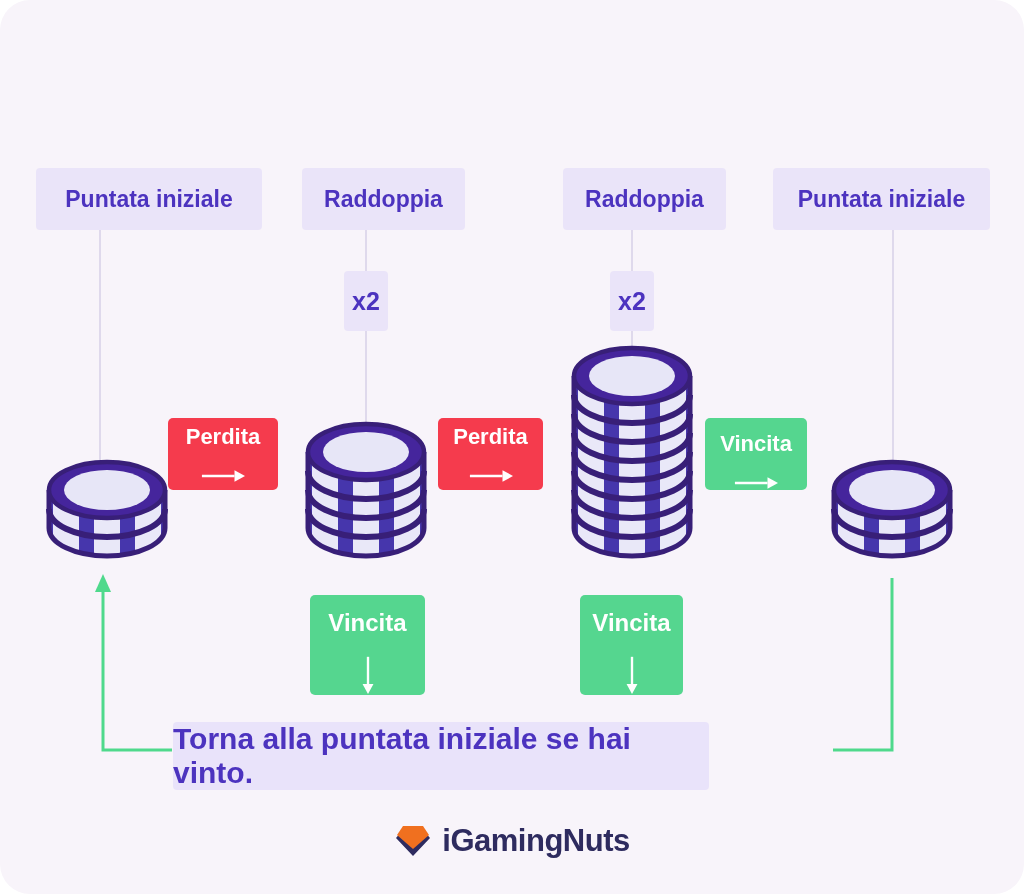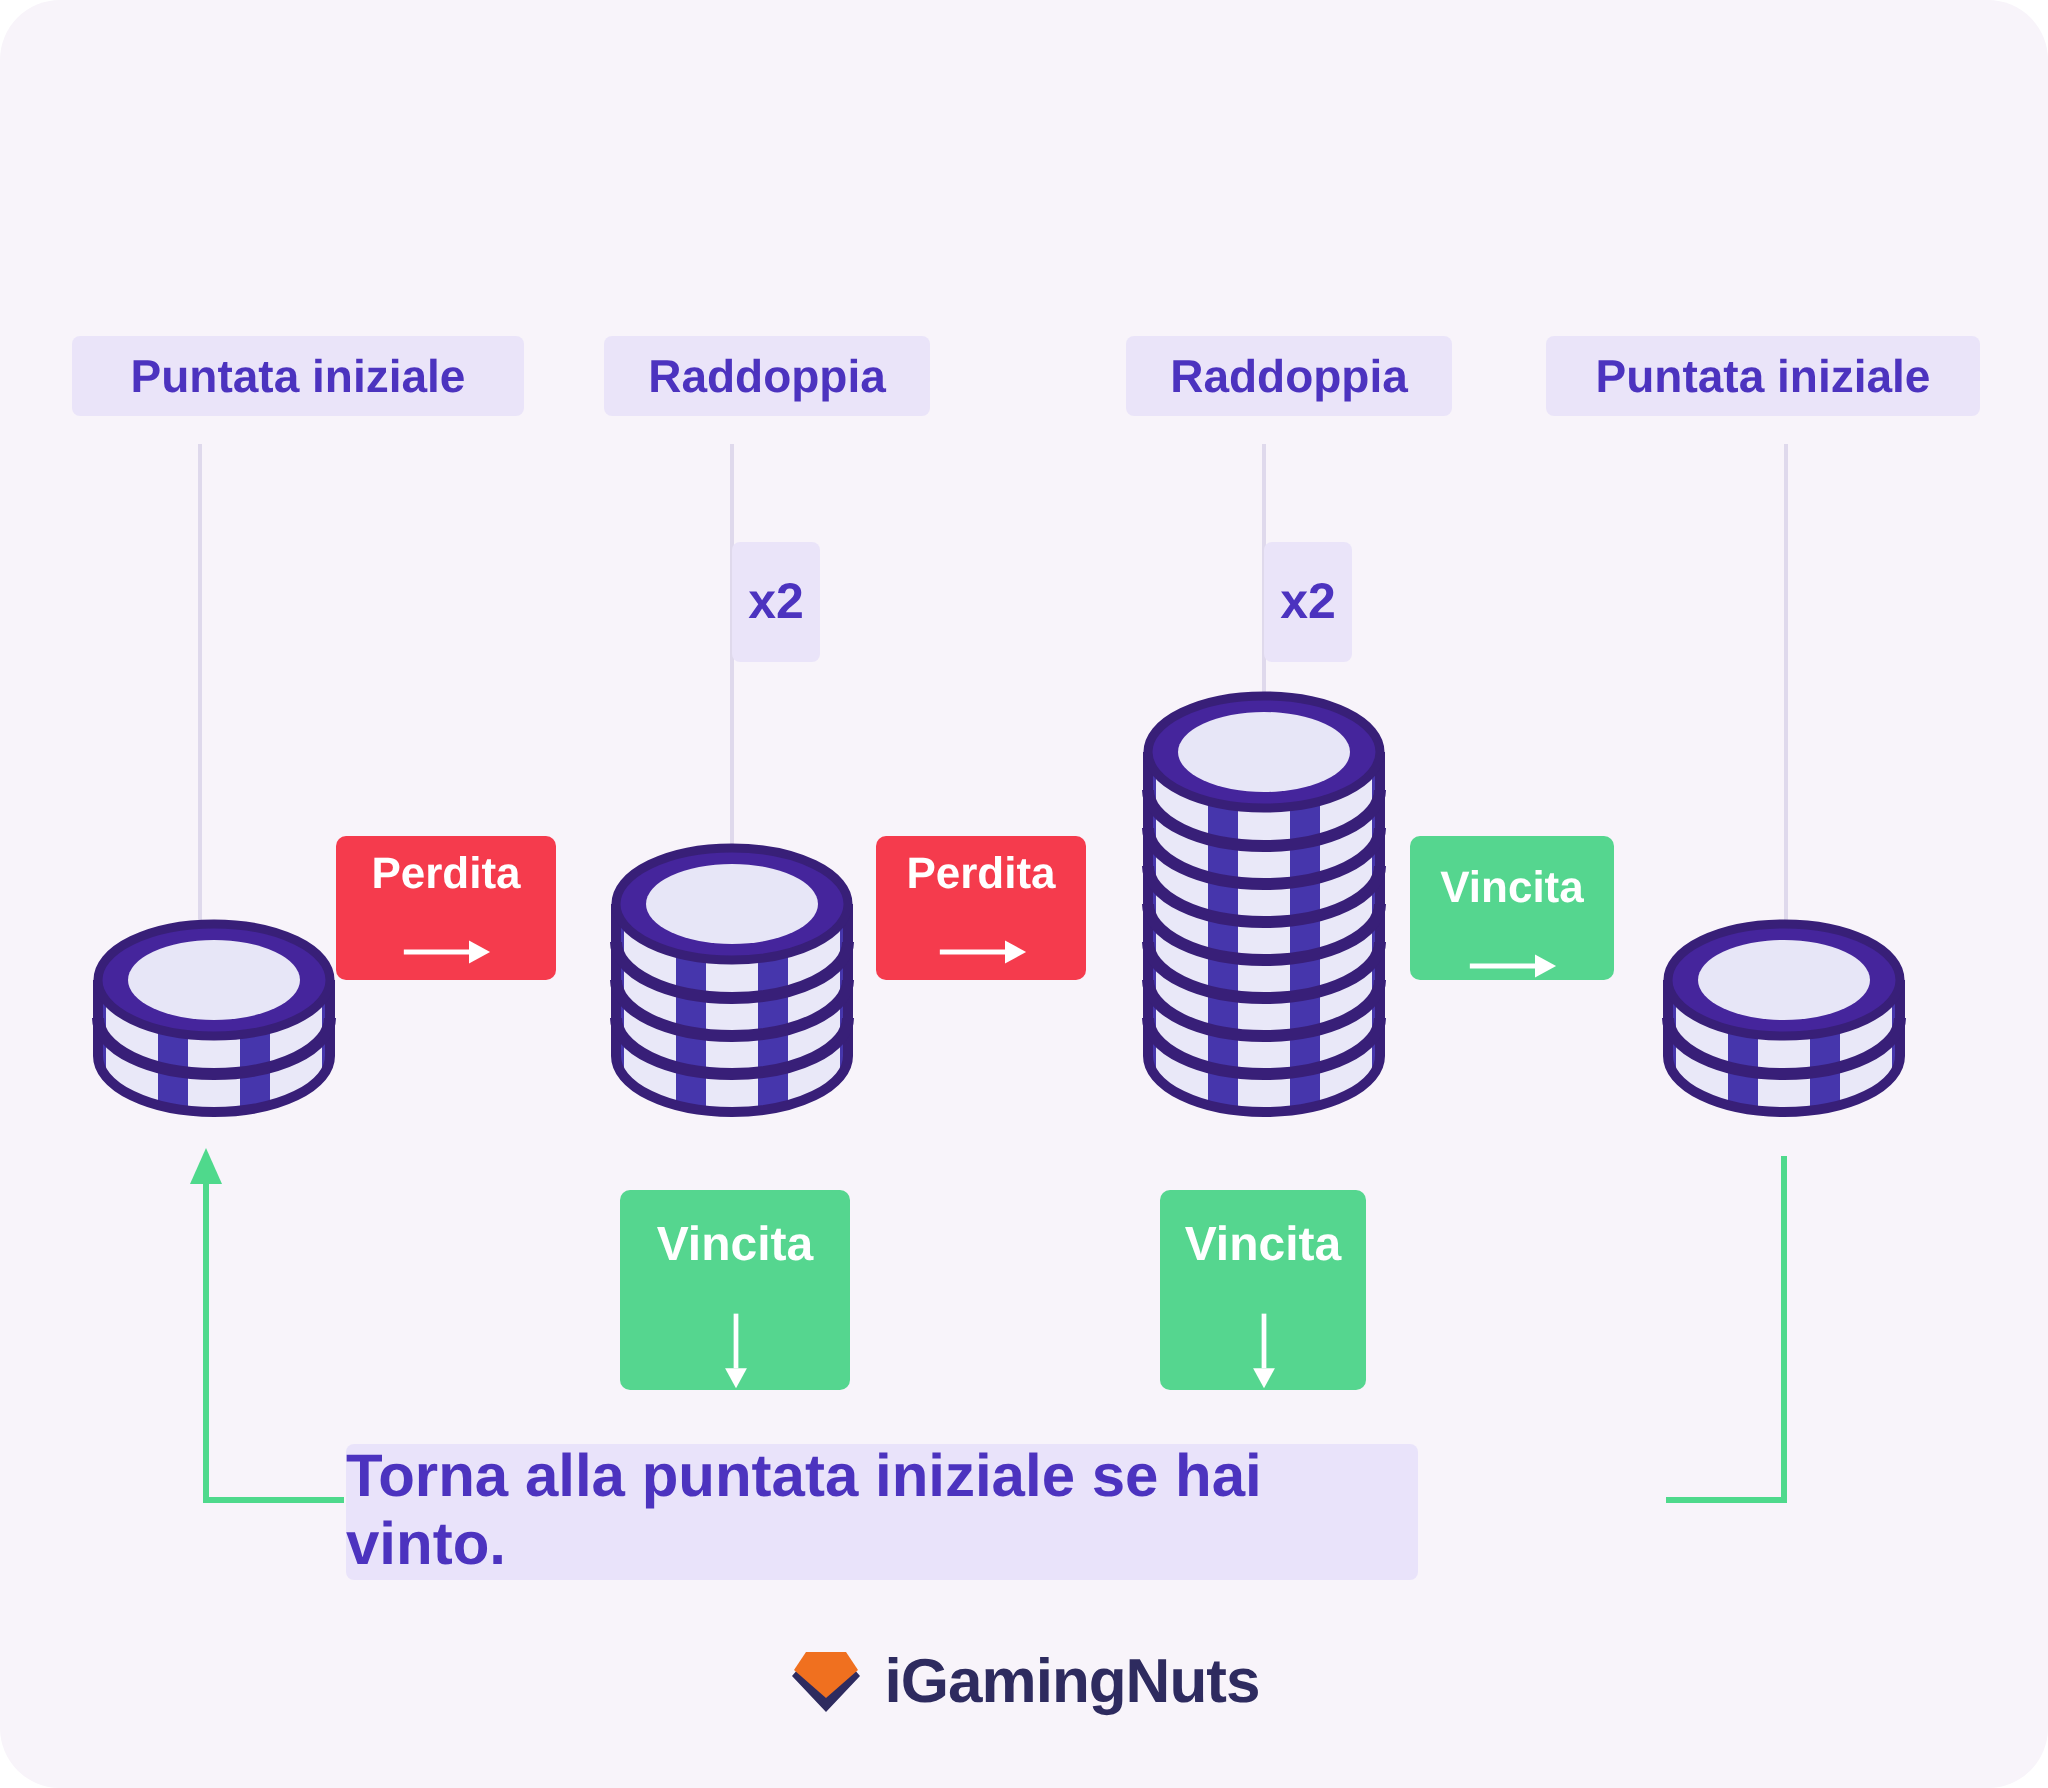--- a/index.html
+++ b/index.html
@@ -6,33 +6,33 @@
   body{font-family:"Liberation Sans", sans-serif;}
   .canvas{
     position:relative;width:1024px;height:894px;overflow:hidden;
     background:var(--bg,#F8F4FA);border-radius:30px;
   }
   .title{
     position:absolute;top:68px;left:0;width:100%;text-align:center;
     font-size:38px;font-weight:700;color:var(--title,#241C5E);letter-spacing:.5px;
   }
   .lbl{
-    position:absolute;height:40px;display:flex;align-items:center;justify-content:center;
+    position:absolute;height:62px;display:flex;align-items:center;justify-content:center;
     background:var(--lavender,#EAE4F9);color:var(--accent,#4C33BF);
     font-size:23px;font-weight:700;border-radius:4px;
   }
   #lbl1{left:36px;top:168px;width:226px;}
   #lbl2{left:302px;top:168px;width:163px;}
   #lbl3{left:563px;top:168px;width:163px;}
   #lbl4{left:773px;top:168px;width:217px;}
   .x2{
     position:absolute;width:44px;height:60px;top:271px;
     display:flex;align-items:center;justify-content:center;
     background:var(--lavender,#EAE4F9);color:var(--accent,#4C33BF);
-    font-size:25px;font-weight:700;border-radius:4px;margin-left:22px;
+    font-size:25px;font-weight:700;border-radius:4px;
   }
   #x2a{left:344px;}
   #x2b{left:610px;}
   .flowbox{
     position:absolute;display:flex;flex-direction:column;align-items:center;justify-content:center;
     color:#fff;font-weight:700;border-radius:5px;gap:20px;
   }
   .flowbox .fb-label{font-size:22px;line-height:24px;}
   .loss{background:var(--red,#F53B4D);}
   .win{background:var(--green,#55D68F);justify-content:flex-end;}

